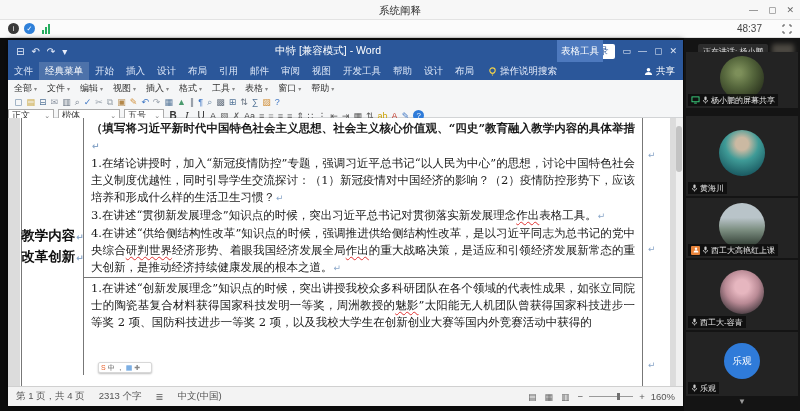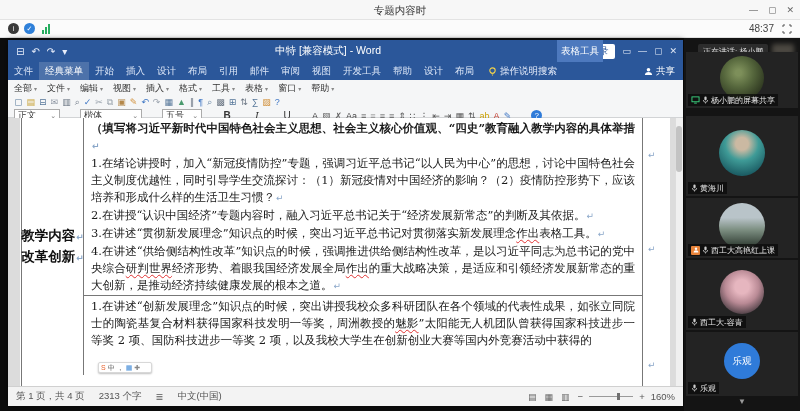--- a/index.html
+++ b/index.html
@@ -10,21 +10,21 @@
   
   #os-bar{left:0;top:0;width:800px;height:20px;background:#f7f7f7;border-bottom:1px solid #e3e3e3}
   #os-title{width:100%;text-align:center;font-size:10.5px;color:#333;line-height:20px}
   #os-controls{right:6px;top:0;height:20px;display:flex;align-items:center;gap:10px;color:#666;font-size:9px}
   #meet-bar{left:0;top:20px;width:800px;height:18px;background:#fbfbfb;border-bottom:1px solid #e0e0e0;display:flex;align-items:center;padding:0 8px}
   .mi{width:11px;height:11px;border-radius:50%;margin-right:5px;font-size:7px;color:#fff;text-align:center;line-height:11px}
   #mi-info{background:#3a3a3a}
   #mi-shield{background:#2f80d9}
   #bars{display:flex;align-items:flex-end;gap:1px;height:10px;margin-left:2px}
   #bars i{display:block;width:2px;background:#27ae60}
-  #meet-right{margin-left:auto;display:flex;align-items:flex-end;gap:8px;font-size:10px;color:#444}
+  #meet-right{margin-left:auto;display:flex;align-items:flex-end;gap:20px;font-size:10px;color:#444}
 
   
   #word{left:8px;top:40px;width:675px;height:366px;background:#f5f6f7;box-shadow:0 0 6px rgba(0,0,0,.6)}
   #wt{left:0;top:0;width:675px;height:22px;background:#2b579a;display:flex;align-items:center;color:#fff}
   #qat{display:flex;gap:7px;margin-left:8px;font-size:10px;color:#e8eefb}
   #wt-title{position:absolute;left:200px;width:240px;text-align:center;font-size:10.5px;color:#fff}
   #tt-group{position:absolute;left:549px;width:46px;height:22px;background:#4d79be;color:#fff;font-size:9.5px;text-align:center;line-height:22px}
   #wt-right{margin-left:auto;display:flex;align-items:center;gap:7px;margin-right:6px}
   #login-btn{background:#fff;color:#2b579a;font-size:9.5px;padding:1px 7px;border-radius:2px}
   #wt-right .wc{color:#dfe7f5;font-size:9px}
@@ -33,21 +33,21 @@
   #tabs-row .item.active{background:rgba(255,255,255,.16);color:#fff}
   #table-tabs{display:flex}
   #search-box{display:flex;align-items:center;gap:3px;margin-left:8px;color:#e8eefb}
   #share-btn{margin-left:auto;margin-right:8px;display:flex;align-items:center;gap:3px;color:#fff}
 
   #ribbon{left:0;top:40px;width:675px;height:38px;background:#f5f6f7;border-bottom:1px solid #d2d4d6}
   #menu-row{display:flex;gap:10px;padding:2px 0 0 6px;font-size:9px;color:#333}
   #menu-row .menu-item::after{content:"▾";font-size:6px;color:#888;margin-left:2px}
   .icon-strip{display:flex;align-items:center;gap:4px;padding-left:6px;height:13px}
   .icon-strip .ic{font-size:9px;line-height:12px;white-space:nowrap}
-  #fmt-row{display:flex;align-items:center;gap:20px;padding-left:6px;height:15px}
+  #fmt-row{display:flex;align-items:center;gap:4px;padding-left:0;height:15px}
   .sel{display:flex;align-items:center;justify-content:space-between;background:#fff;border:1px solid #ababab;height:13px;font-size:9px;color:#333;padding:0 3px}
   .sel i{font-style:normal;font-size:7px;color:#777}
   #sel-style{width:46px}#sel-font{width:62px}#sel-size{width:40px}
   .biu{font-size:10px;color:#333;width:10px;text-align:center}
   #b-btn{font-weight:bold}#i-btn{font-style:italic;font-family:"DejaVu Serif",serif}#u-btn{text-decoration:underline}
   #fmt-icons{display:flex;align-items:center;gap:4px}
   #fmt-icons .ic{font-size:9px}
   .help-circle{background:#2f7bd9;color:#fff !important;border-radius:50%;width:11px;height:11px;text-align:center;line-height:11px;font-size:8px}
 
   
@@ -95,21 +95,21 @@
   .av4{width:44px;height:44px;background:radial-gradient(circle at 50% 38%,#e6b6bf 20%,#b98a95 48%,#463a40 82%)}
   .av5{width:36px;height:36px;background:#2f7bd9;display:flex;align-items:center;justify-content:center;color:#fff;font-size:9.5px}
   .nameplate{position:absolute;left:2px;bottom:2px;height:12px;background:rgba(10,10,10,.72);display:flex;align-items:center;gap:2px;padding:0 3px;color:#e6e6e6;font-size:8px;white-space:nowrap}
   .host-badge{width:9px;height:9px;background:#e8833a;border-radius:1px;display:flex;align-items:center;justify-content:center}
   #chevron{left:0;top:359px;width:116px;text-align:center;color:#9a9a9a;font-size:8px}
 </style>
 </head>
 <body>
 
 <div class="abs" id="os-bar">
-  <div id="os-title">专题内容时</div>
+  <div id="os-title">系统阐释</div>
   <div class="abs" id="os-controls">
       <span class="ic">—</span>
       <span class="ic">▢</span>
       <span class="ic">✕</span>
     </div>
 </div>
 
 <div class="abs" id="meet-bar">
   <div class="mi" id="mi-info">i</div>
   <div class="mi" id="mi-shield">✓</div>
@@ -267,21 +267,20 @@
     <div id="tbl">
       <div id="tr-b">
         <div id="cell-label">
             <div class="para"><span>教学内容</span><span class="pm">↵</span></div>
             <div class="para"><span>改革创新</span><span class="pm">↵</span></div>
           </div>
         <div id="cell-right">
           <div class="section" id="sec1">
               <div class="para b"><span>（填写将习近平新时代中国特色社会主义思想、社会主义核心价值观、“四史”教育融入教学内容的具体举措</span><span class="pm">↵</span></div>
               <div class="para"><span>1.在绪论讲授时，加入“新冠疫情防控”专题，强调习近平总书记“以人民为中心”的思想，讨论中国特色社会主义制度优越性，同时引导学生交流探讨：（1）新冠疫情对中国经济的影响？（2）疫情防控形势下，应该培养和形成什么样的生活卫生习惯？</span><span class="pm">↵</span></div>
-              <div class="para"><span>2.在讲授“认识中国经济”专题内容时，融入习近平总书记关于“经济发展新常态”的判断及其依据。</span><span class="pm">↵</span></div>
               <div class="para"><span>3.在讲述“贯彻新发展理念”知识点的时候，突出习近平总书记对贯彻落实新发展理念</span><span class="sq">作出</span><span>表格工具。</span><span class="pm">↵</span></div>
               <div class="para"><span>4.在讲述“供给侧结构性改革”知识点的时候，强调推进供给侧结构性改革，是以习近平同志为总书记的党中央综合</span><span class="sq">研判世界</span><span>经济形势、着眼我国经济发展全局</span><span class="sq">作出</span><span>的重大战略决策，是适应和引领经济发展新常态的重大创新，是推动经济持续健康发展的根本之道。</span><span class="pm">↵</span></div>
             </div>
           <div class="section" id="sec2">
               <div class="para"><span>1.在讲述“创新发展理念”知识点的时候，突出讲授我校众多科研团队在各个领域的代表性成果，如张立同院士的陶瓷基复合材料获得国家科技发明一等奖，周洲教授的</span><span class="sq">魅影</span><span>”太阳能无人机团队曾获得国家科技进步一等奖 2 项、国防科技进步一等奖 2 项，以及我校大学生在创新创业大赛等国内外竞赛活动中获得的</span></div>
             </div>
         </div>
       </div>
     </div>
     <span class="abs rowmark" style="left:640px;top:32px">↵</span>

